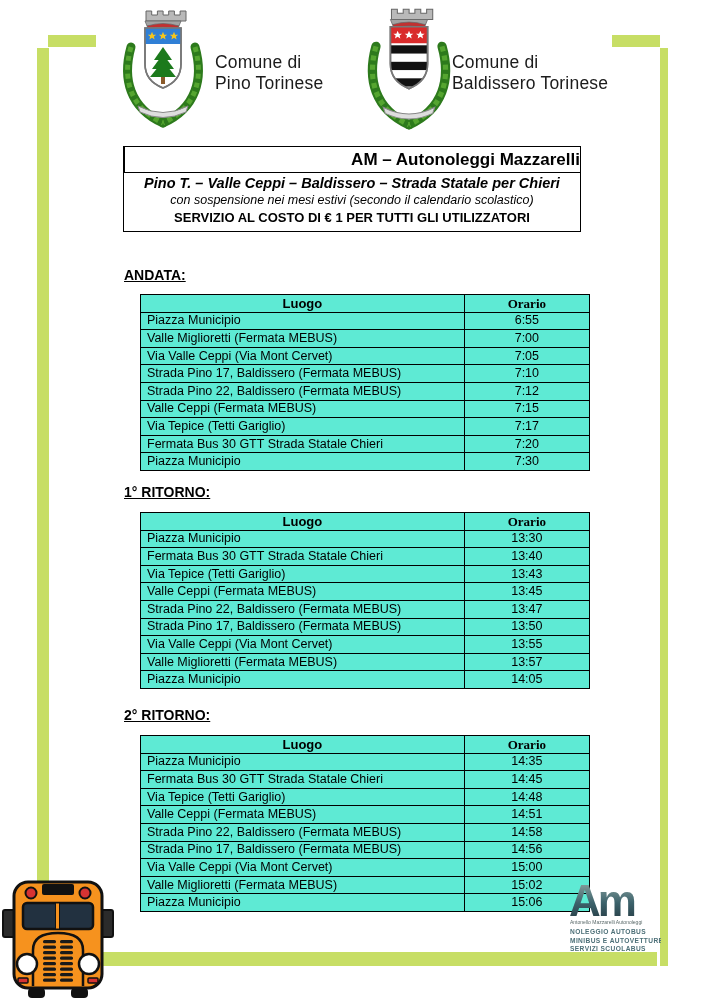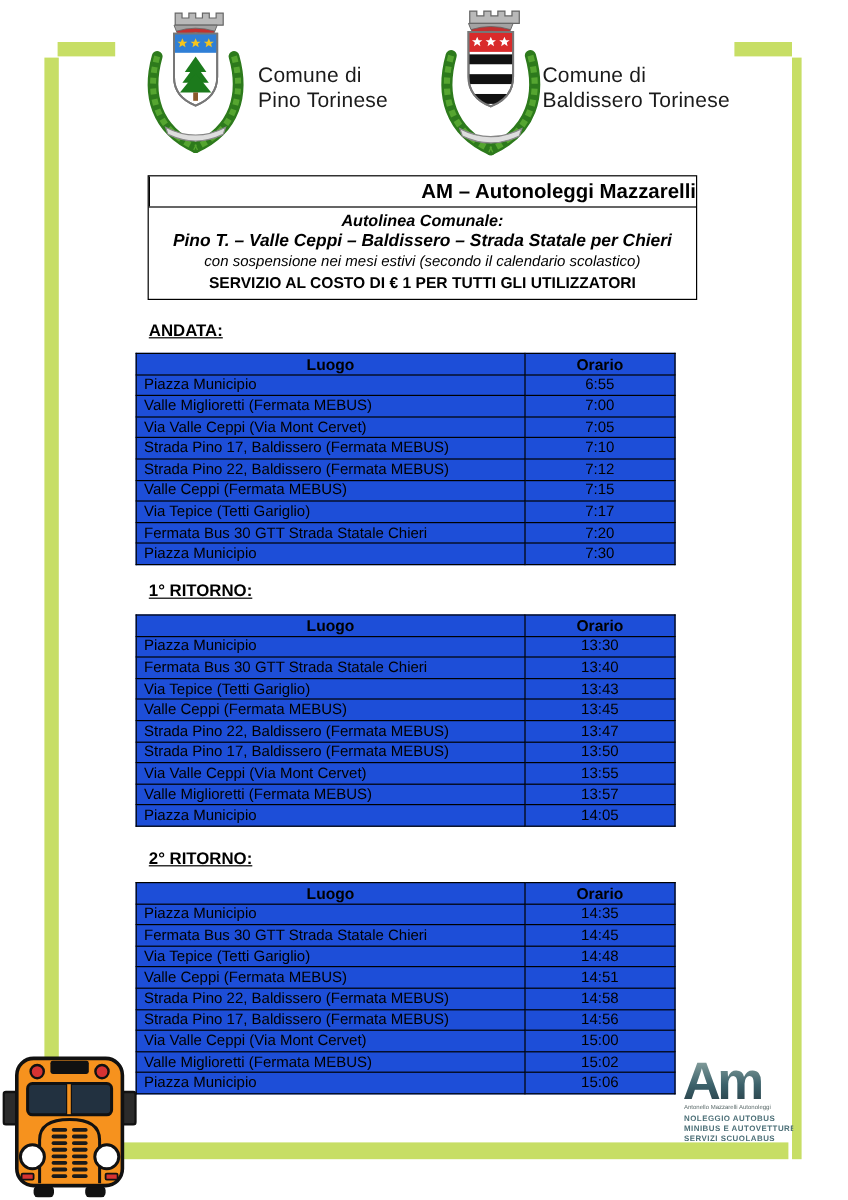--- a/index.html
+++ b/index.html
@@ -33,26 +33,26 @@
   .tb-cell-right{flex:1;border-left:1.5px solid #000;text-align:right;padding:3px 0 2px;}
   .tb-line{text-align:center;}
   #tb-subtitle{font-weight:bold;font-style:italic;font-size:13.5px;margin-top:3px;}
   #tb-route{font-weight:bold;font-style:italic;font-size:14.5px;margin-top:2px;}
   #tb-val1,#tb-val2{font-style:italic;font-size:12.5px;margin-top:2px;}
   #tb-price{font-weight:bold;font-size:13px;margin:3px 0 6px;}
   
   .sec-heading{position:absolute;left:124px;font-size:14px;font-weight:bold;text-decoration:underline;}
   #h0{top:267px;} #h1{top:484px;} #h2{top:707px;}
   
-  .tt{position:absolute;left:113px;width:450px;border-collapse:collapse;font-size:12.5px;background:#1d4ed8;}
+  .tt{position:absolute;left:140px;width:450px;border-collapse:collapse;font-size:12.5px;background:#5eead4;}
   #t0{top:294px;} #t1{top:512px;} #t2{top:735px;}
   .tt th,.tt td{border:1px solid #000;height:15.6px;line-height:15px;padding:0.5px 0;}
   .tt th{font-size:13px;font-weight:bold;text-align:center;}
   .col-luogo{width:325px;}
-  .col-orario{width:125px;}
+  .col-orario{width:125px;font-family:Liberation Serif, serif;}
   .cell-luogo{text-align:left;padding-left:6px !important;}
   .cell-orario{text-align:center;}
   
   #bus{position:absolute;left:2px;top:876px;z-index:3;}
   #am-logo{position:absolute;left:569px;top:881px;z-index:2;}
 </style>
 </head>
 <body>
 
 <div class="page">
@@ -134,21 +134,20 @@
   </div>
   <div class="crest-label" id="label-bald">
     <div>Comune di</div>
     <div>Baldissero Torinese</div>
   </div>
 
   <div id="title-box">
     <div class="tb-row1">
       <div class="tb-cell-right">AM – Autonoleggi Mazzarelli</div>
     </div>
-    <div class="tb-line" id="tb-subtitle">Autolinea Comunale:</div>
     <div class="tb-line" id="tb-route">Pino T. – Valle Ceppi – Baldissero – Strada Statale per Chieri</div>
     <div class="tb-line" id="tb-val2">con sospensione nei mesi estivi (secondo il calendario scolastico)</div>
     <div class="tb-line" id="tb-price">SERVIZIO AL COSTO DI € 1 PER TUTTI GLI UTILIZZATORI</div>
   </div>
 
   <div class="sec-heading" id="h0">ANDATA:</div>
   <div class="sec-heading" id="h1">1° RITORNO:</div>
   <div class="sec-heading" id="h2">2° RITORNO:</div>
 
   <table class="tt" id="t0">

